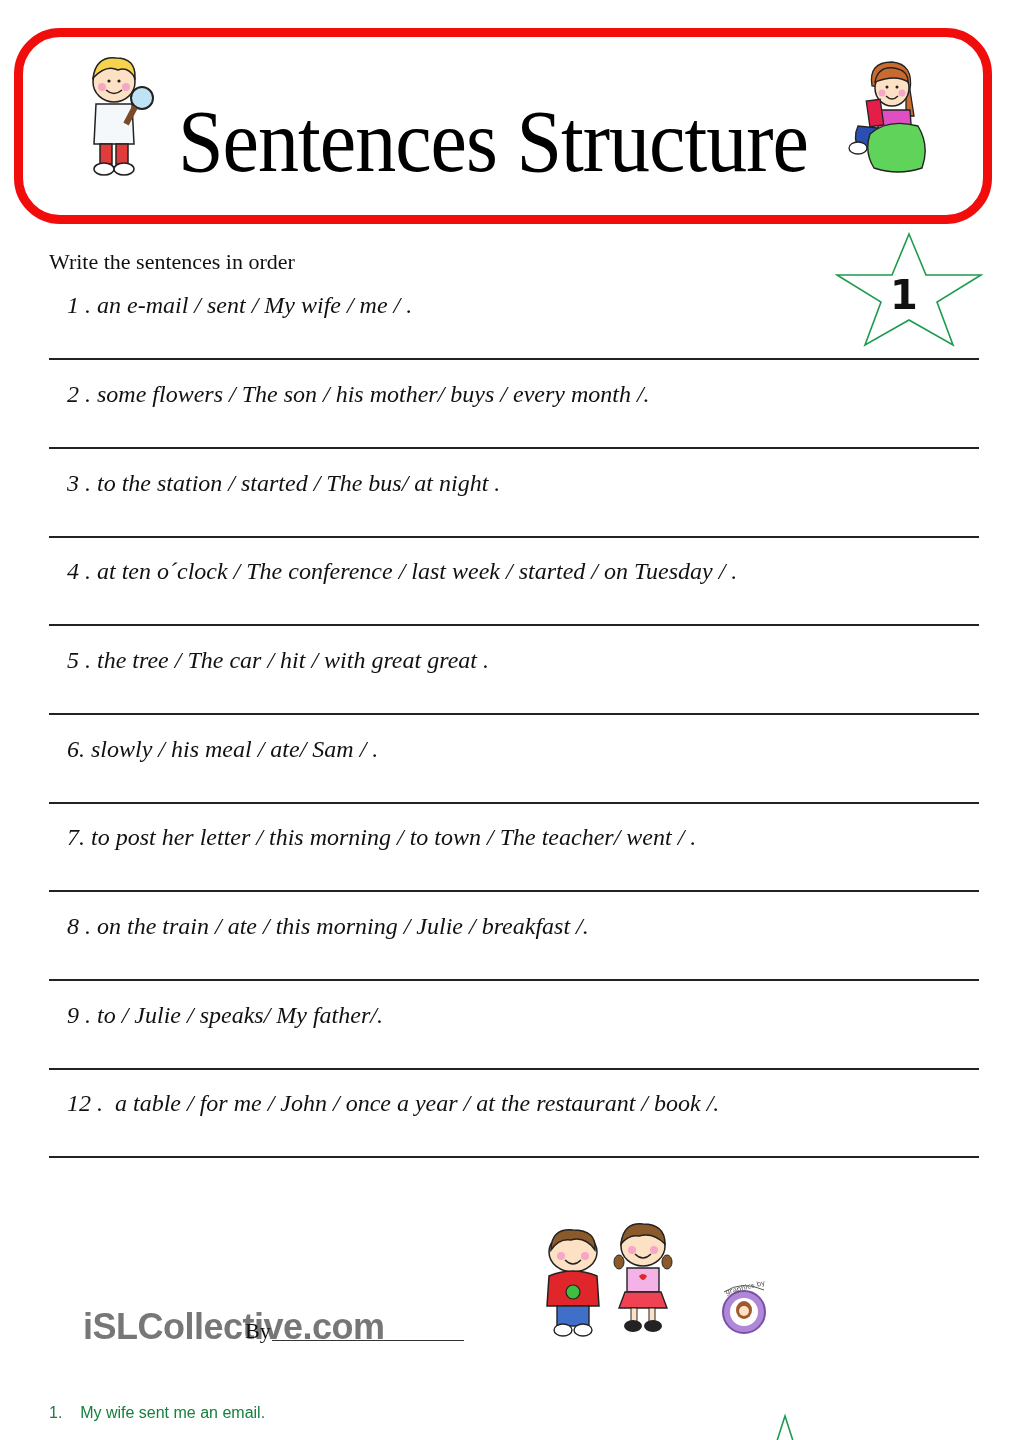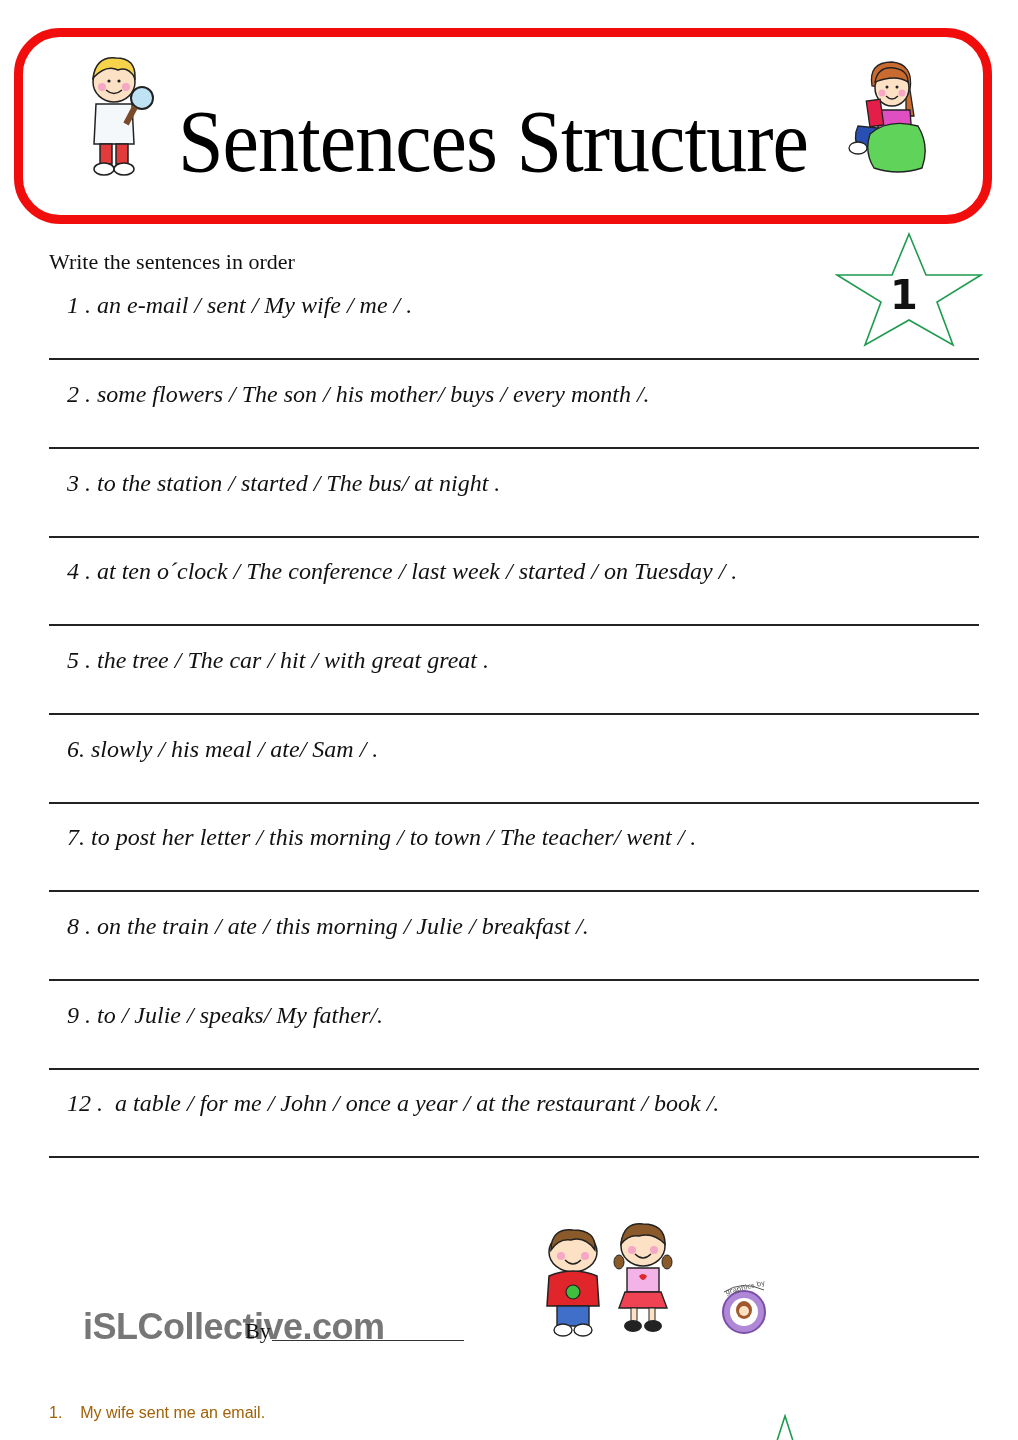--- a/index.html
+++ b/index.html
@@ -14,21 +14,21 @@
   .item { position: absolute; left: 67px; font-size: 24px; white-space: pre; font-style: italic; }
   .line { position: absolute; left: 49px; width: 930px; height: 2px; background: #222; }
   .star { position: absolute; left: 835px; top: 232px; width: 148px; height: 116px; }
   .star-num { position: absolute; left: 890px; top: 272px; font-family: "DejaVu Sans", sans-serif;
               font-weight: bold; font-size: 40px; color: #111; }
   .watermark { position: absolute; left: 83px; top: 1291px; font-family: "Liberation Sans", "DejaVu Sans", sans-serif;
                font-weight: bold; font-size: 36px; color: #777; letter-spacing: -0.5px; margin-top: 15px; }
   .by { position: absolute; left: 245px; top: 1318px; font-size: 22px; white-space: nowrap; }
   .by-line { display: inline-block; width: 192px; border-bottom: 1.5px solid #333; vertical-align: -3px; margin-left: 1px; }
   .answer { position: absolute; left: 49px; top: 1404px; font-family: "Liberation Sans", "DejaVu Sans", sans-serif;
-            font-size: 16px; color: #a16207; white-space: pre; }
+            font-size: 16px; color: #15803d; white-space: pre; }
   .star-partial { position: absolute; left: 766px; top: 1414px; width: 38px; height: 30px; }
 </style>
 </head>
 <body>
 
 <div class="header-box"></div>
 
 <svg class="clip" style="left:82px;top:52px" width="78" height="128" viewBox="0 0 78 128">
   <ellipse cx="32" cy="30" rx="21" ry="20" fill="#fde1c4" stroke="#222" stroke-width="1.5"></ellipse>
   <path d="M11 26 Q14 4 34 6 Q54 6 53 26 Q46 14 36 18 Q24 12 11 26Z" fill="#f7d24b" stroke="#222" stroke-width="1.5"></path>

